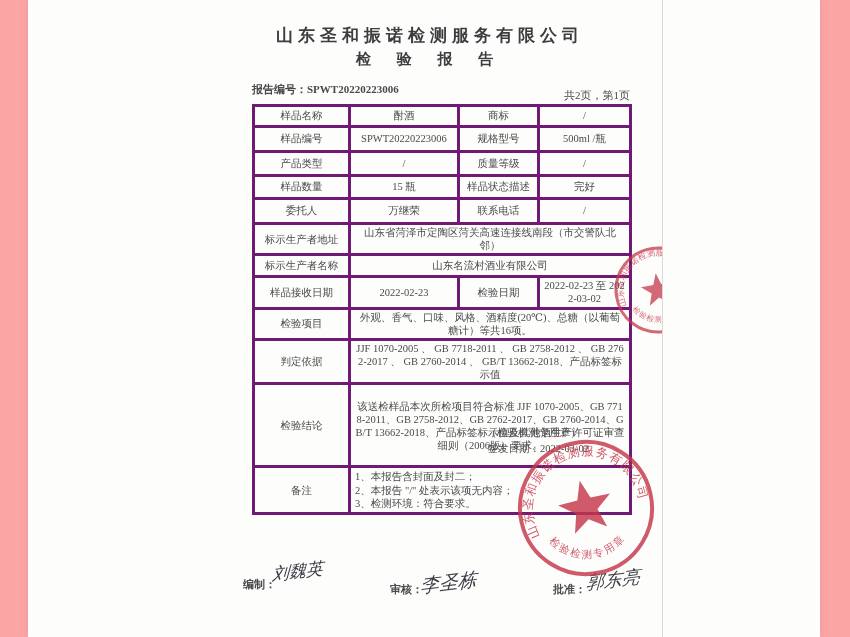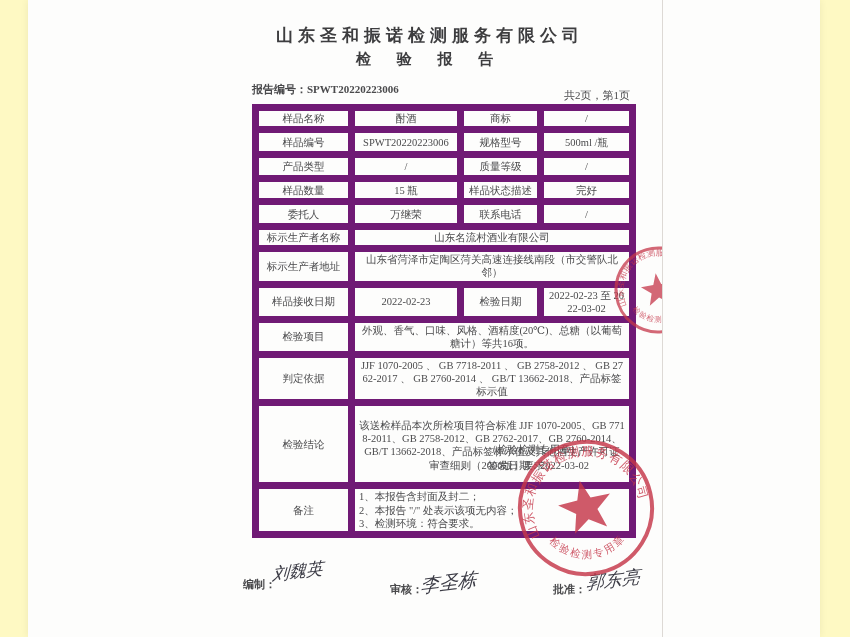--- a/index.html
+++ b/index.html
@@ -1,31 +1,31 @@
 <!DOCTYPE html>
 <html><head>
 <meta charset="utf-8">
 <style>
   html,body{margin:0;padding:0;}
-  .canvas{position:relative;width:850px;height:637px;background:#fef9c3;overflow:hidden;
+  .canvas{position:relative;width:850px;height:637px;background:#fca5a5;overflow:hidden;
           font-family:"Liberation Serif","DejaVu Serif",serif;color:#474747;}
   .page{position:absolute;left:28px;top:0;width:792px;height:637px;background:#fdfdfc;
         box-shadow:0 0 8px rgba(0,0,0,.07);}
   .fold-line{position:absolute;left:662px;top:0;width:1px;height:637px;background:#ddd9d5;}
 
   .company-title{position:absolute;left:240px;top:24px;width:380px;text-align:center;
                  font-size:17px;font-weight:bold;letter-spacing:5px;color:#3d3d3f;}
   .report-title{position:absolute;left:240px;top:50px;width:380px;text-align:center;
                 font-size:15px;font-weight:bold;letter-spacing:11px;color:#3d3d3f;}
   .report-no{position:absolute;left:252px;top:82px;font-size:11px;font-weight:bold;color:#4a4a4c;}
   .pagination{position:absolute;left:512px;top:88px;width:118px;text-align:right;font-size:11px;color:#4a4a4c;}
 
   table.report{position:absolute;left:252px;top:104px;width:377px;border-collapse:collapse;
                table-layout:fixed;font-size:10.5px;color:#4a4a4c;}
-  table.report td{border:7px solid #701a75;padding:1px 4px;text-align:center;
+  table.report td{border:3px solid #701a75;padding:1px 4px;text-align:center;
                   line-height:1.25;vertical-align:middle;word-break:break-all;}
   td.lbl{font-weight:normal;}
   td.txt-left{text-align:left;}
   .conclusion-cell{position:relative;text-align:left;vertical-align:top;}
   .conclusion-body{padding-top:2px;}
   .stamp-note{position:absolute;right:48px;bottom:26px;font-size:10.5px;}
   .issue-date{position:absolute;right:40px;bottom:10px;font-size:10.5px;}
   .remark-line{display:block;text-align:left;}
 
   .footer-label{position:absolute;font-size:11px;font-weight:bold;color:#4a4a4c;}
@@ -81,27 +81,27 @@
       <td>15 瓶</td>
       <td class="lbl">样品状态描述</td>
       <td>完好</td>
     </tr>
     <tr style="height:25px">
       <td class="lbl">委托人</td>
       <td>万继荣</td>
       <td class="lbl">联系电话</td>
       <td>/</td>
     </tr>
+    <tr style="height:25px">
+      <td class="lbl">标示生产者地址</td>
+      <td colspan="3">山东省菏泽市定陶区菏关高速连接线南段（市交警队北邻）</td>
+    </tr>
     <tr style="height:22px">
       <td class="lbl">标示生产者名称</td>
       <td colspan="3">山东名流村酒业有限公司</td>
-    </tr>
-    <tr style="height:25px">
-      <td class="lbl">标示生产者地址</td>
-      <td colspan="3">山东省菏泽市定陶区菏关高速连接线南段（市交警队北邻）</td>
     </tr>
     <tr style="height:28px">
       <td class="lbl">样品接收日期</td>
       <td>2022-02-23</td>
       <td class="lbl">检验日期</td>
       <td>2022-02-23 至 2022-03-02</td>
     </tr>
     <tr style="height:30px">
       <td class="lbl">检验项目</td>
       <td colspan="3" class="txt-left">外观、香气、口味、风格、酒精度(20℃)、总糖（以葡萄糖计）等共16项。</td>

